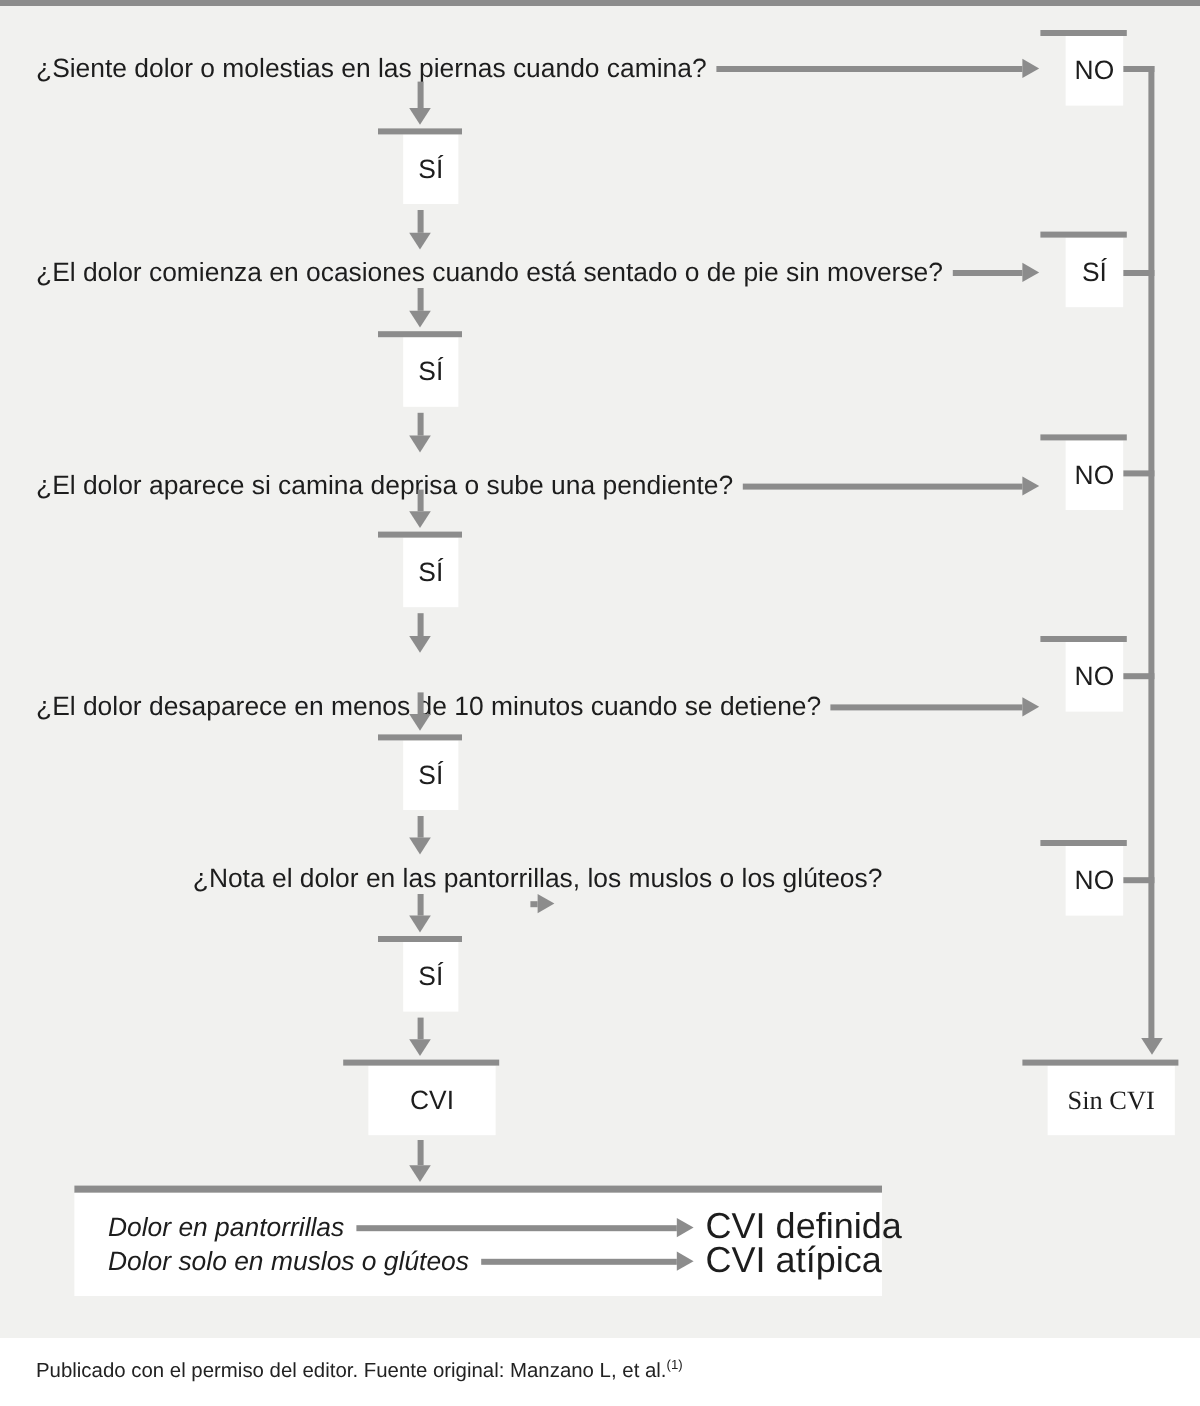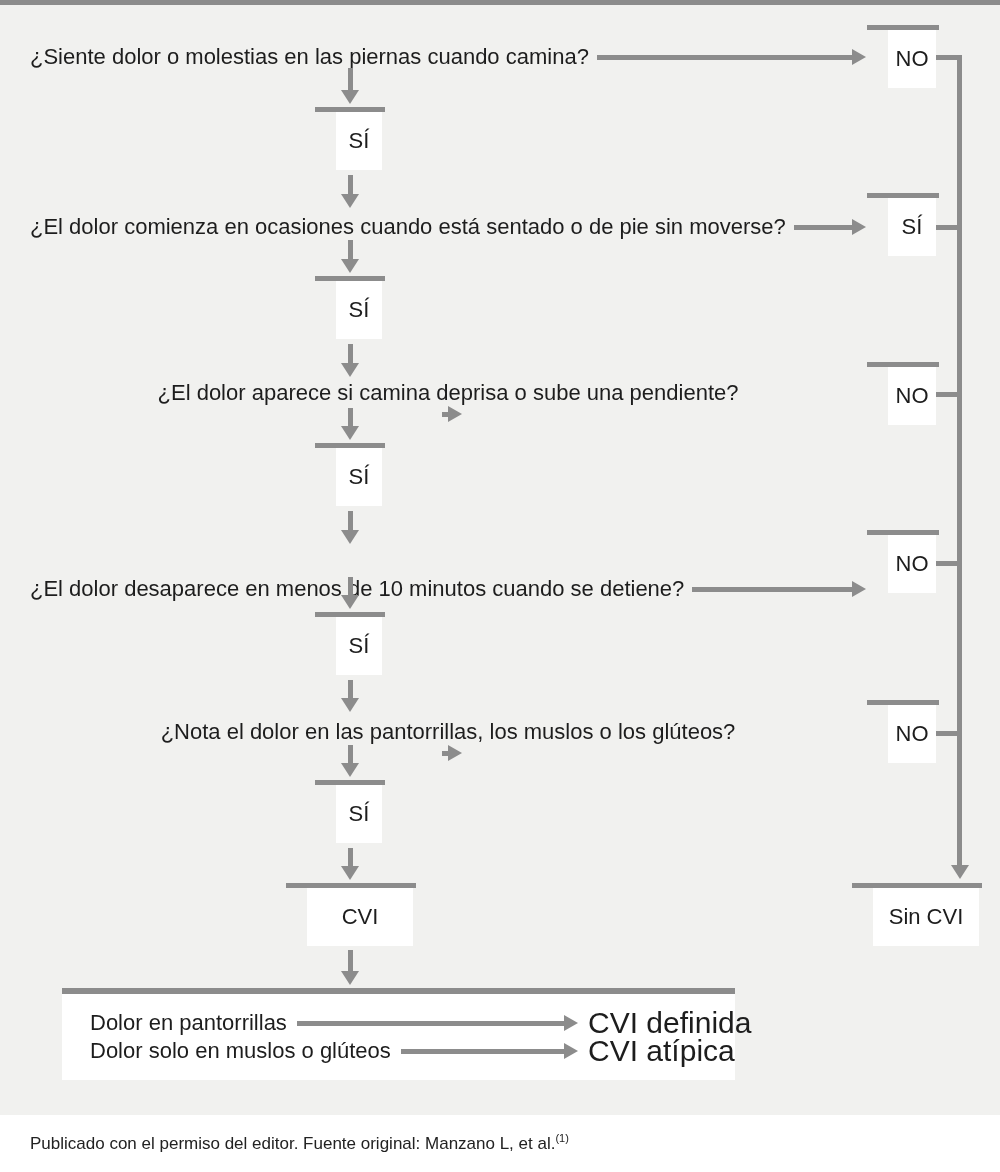--- a/index.html
+++ b/index.html
@@ -109,21 +109,21 @@
   .class-box .bigbar{height:6px;background:var(--line);}
   .class-box .panel{height:86px;background:var(--panel);}
   .crow{
     position:absolute;
     left:90px;
     width:620px;
     height:28px;
     display:flex;
     align-items:center;
   }
-  .crow .ctext{font-size:22px;white-space:nowrap;}
+  .crow .ctext{font-size:22px;white-space:nowrap;font-style:italic;}
   .crow .harrow{margin-left:10px;}
   .cresult{
     width:132px;
     padding-left:10px;
     font-size:30px;
     white-space:nowrap;
   }
   
   .footer{
     position:absolute;
@@ -161,21 +161,21 @@
           <i class="tri-right"></i>
         </span>
     </div>
     <div class="qrow" style="top:213px;text-align:right;">
       <span class="qtext">¿El dolor comienza en ocasiones cuando está sentado o de pie sin moverse?</span>
       <span class="harrow">
           <i class="hs"></i>
           <i class="tri-right"></i>
         </span>
     </div>
-    <div class="qrow" style="top:380px;flex-direction:column;">
+    <div class="qrow" style="top:391px;">
       <span class="qtext">¿El dolor aparece si camina deprisa o sube una pendiente?</span>
       <span class="harrow">
           <i class="hs"></i>
           <i class="tri-right"></i>
         </span>
     </div>
     <div class="qrow" style="top:575px;">
       <span class="qtext">¿El dolor desaparece en menos de 10 minutos cuando se detiene?</span>
       <span class="harrow">
           <i class="hs"></i>
@@ -274,21 +274,21 @@
       </div>
     <div class="varrow" style="left:341px;top:950px;height:35px;">
         <i class="vs"></i>
         <i class="tri-down"></i>
       </div>
 
     <div class="tbox w-res" style="left:289px;top:883px;">
       <div class="bar"></div>
       <div class="bx">CVI</div>
     </div>
-    <div class="tbox w-res" style="left:855px;top:883px;">
+    <div class="tbox w-res" style="left:855px;top:883px;font-family:Liberation Serif, serif;">
       <div class="bar"></div>
       <div class="bx">Sin CVI</div>
     </div>
 
     <div class="class-box">
       <div class="bigbar"></div>
       <div class="panel"></div>
     </div>
     <div class="crow" style="top:1009px;">
       <span class="ctext">Dolor en pantorrillas</span>

